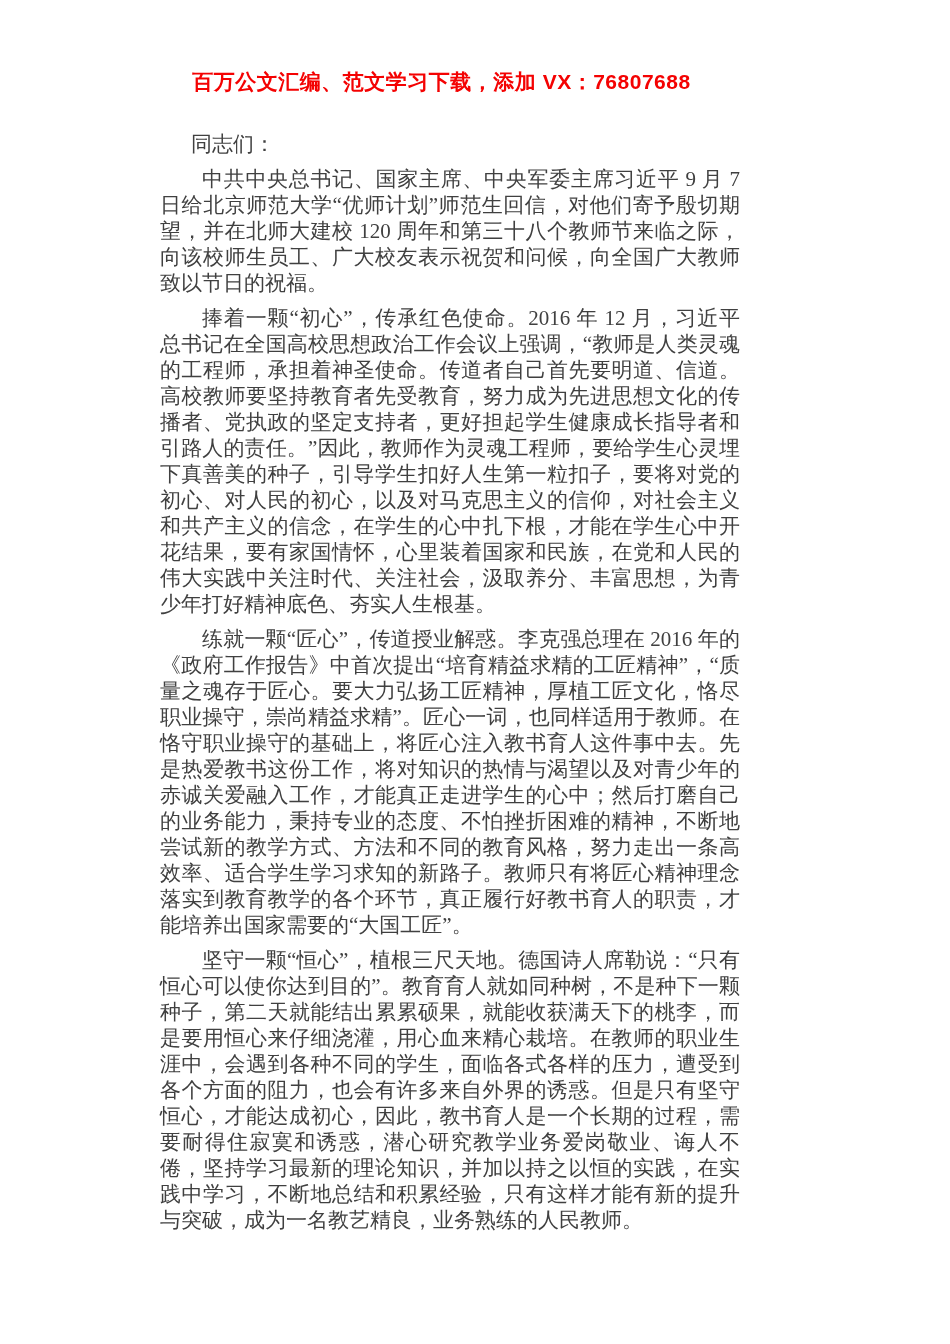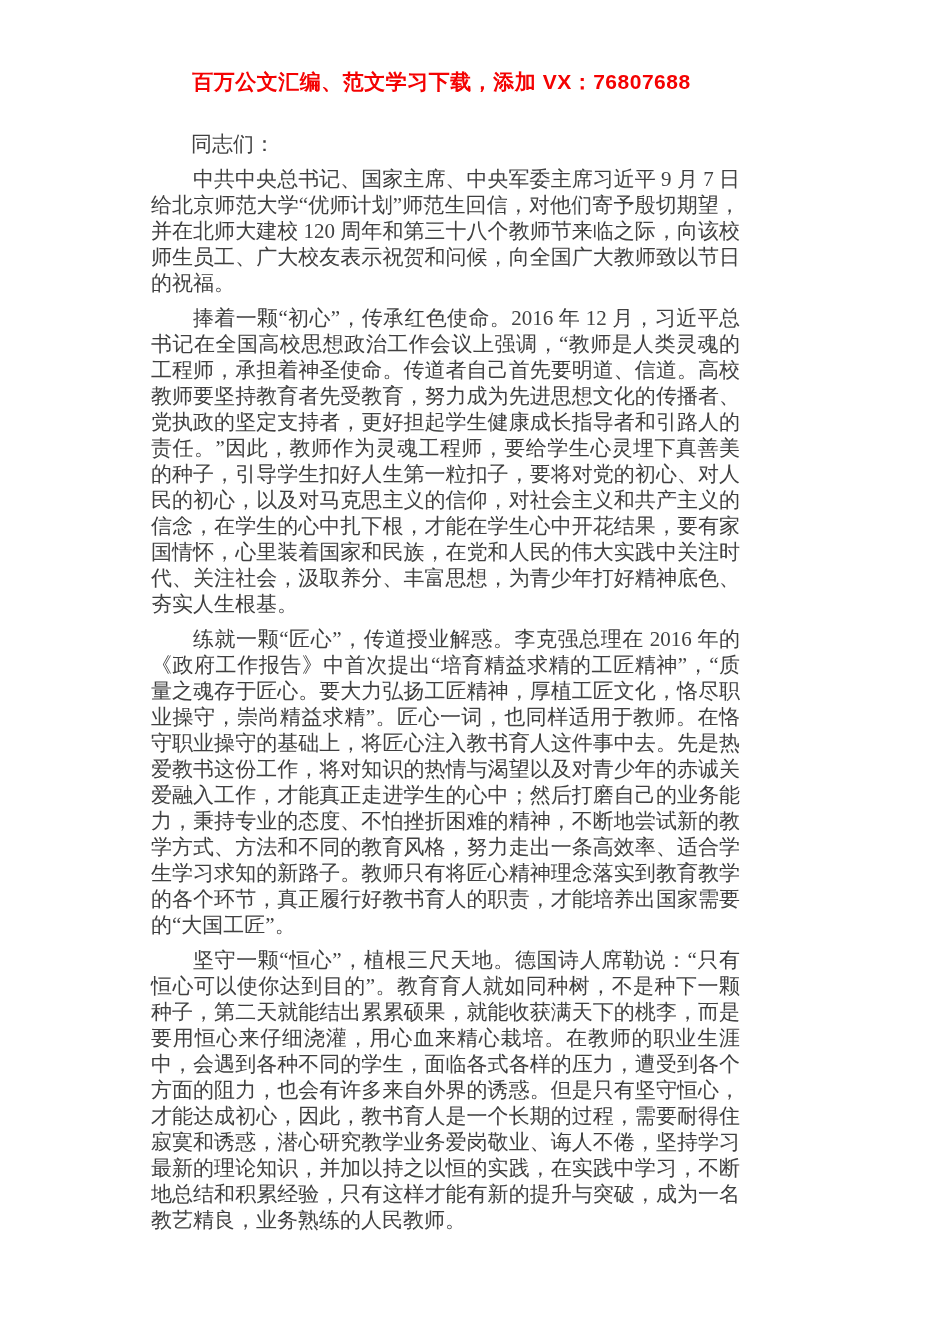--- a/index.html
+++ b/index.html
@@ -30,21 +30,21 @@
     letter-spacing: 0.5px;
   }
   .salutation {
     margin-top: 37px;
     font-size: 21px;
     line-height: 26px;
     color: #404040;
     margin-left: 48px;
   }
   .body-text p.para {
-    margin: 9px 0 0 8px;
+    margin: 9px 0 0 17px;
     font-size: 21px;
     line-height: 26px;
     color: #404040;
     text-align: justify;
     text-justify: inter-ideograph;
     text-indent: 2em;
     word-break: break-all;
   }
 </style>
 </head>

